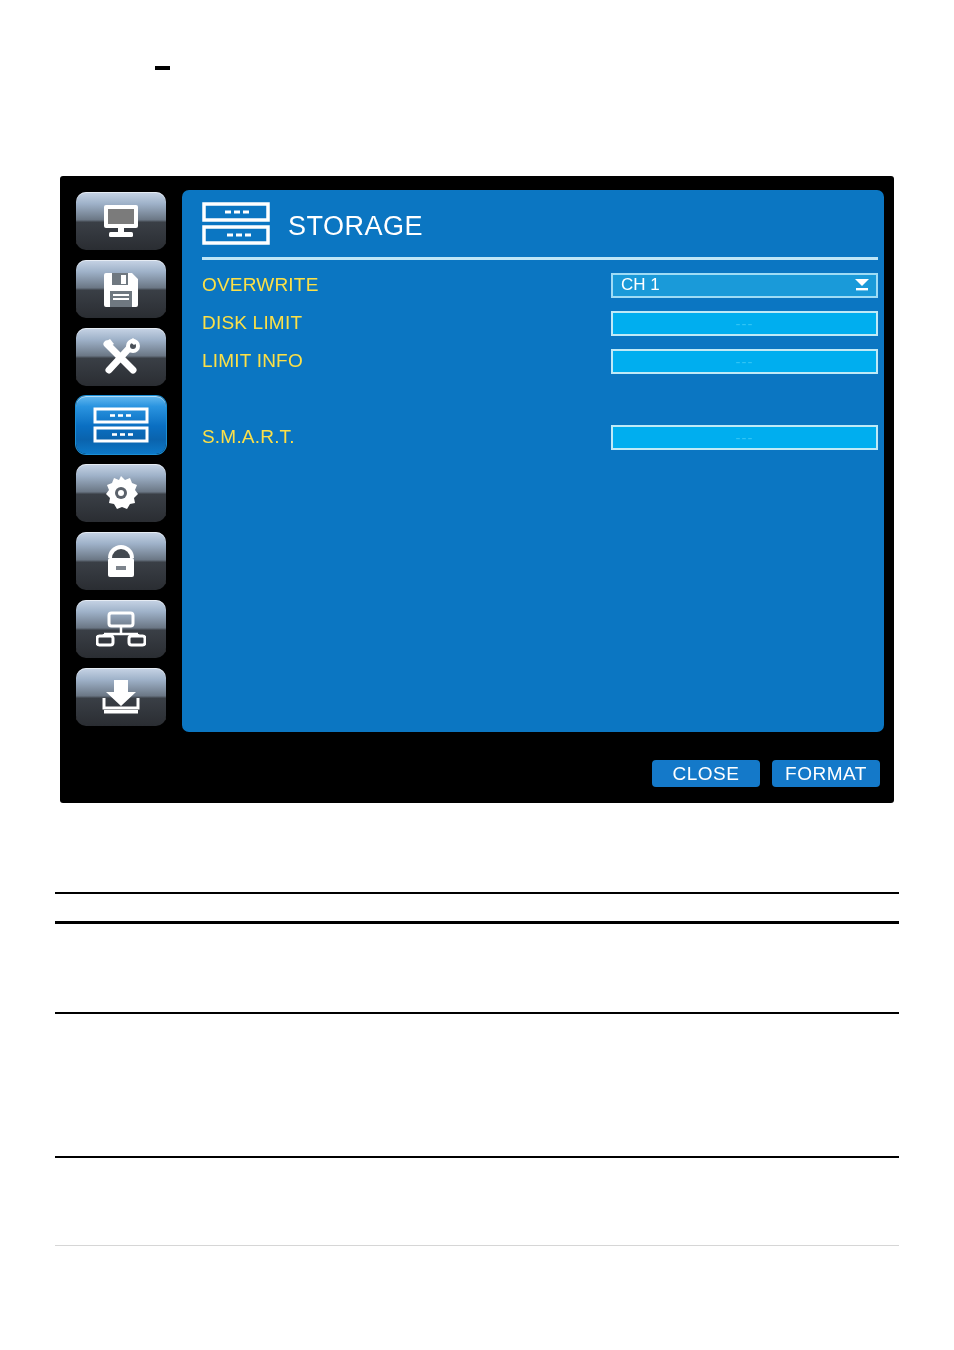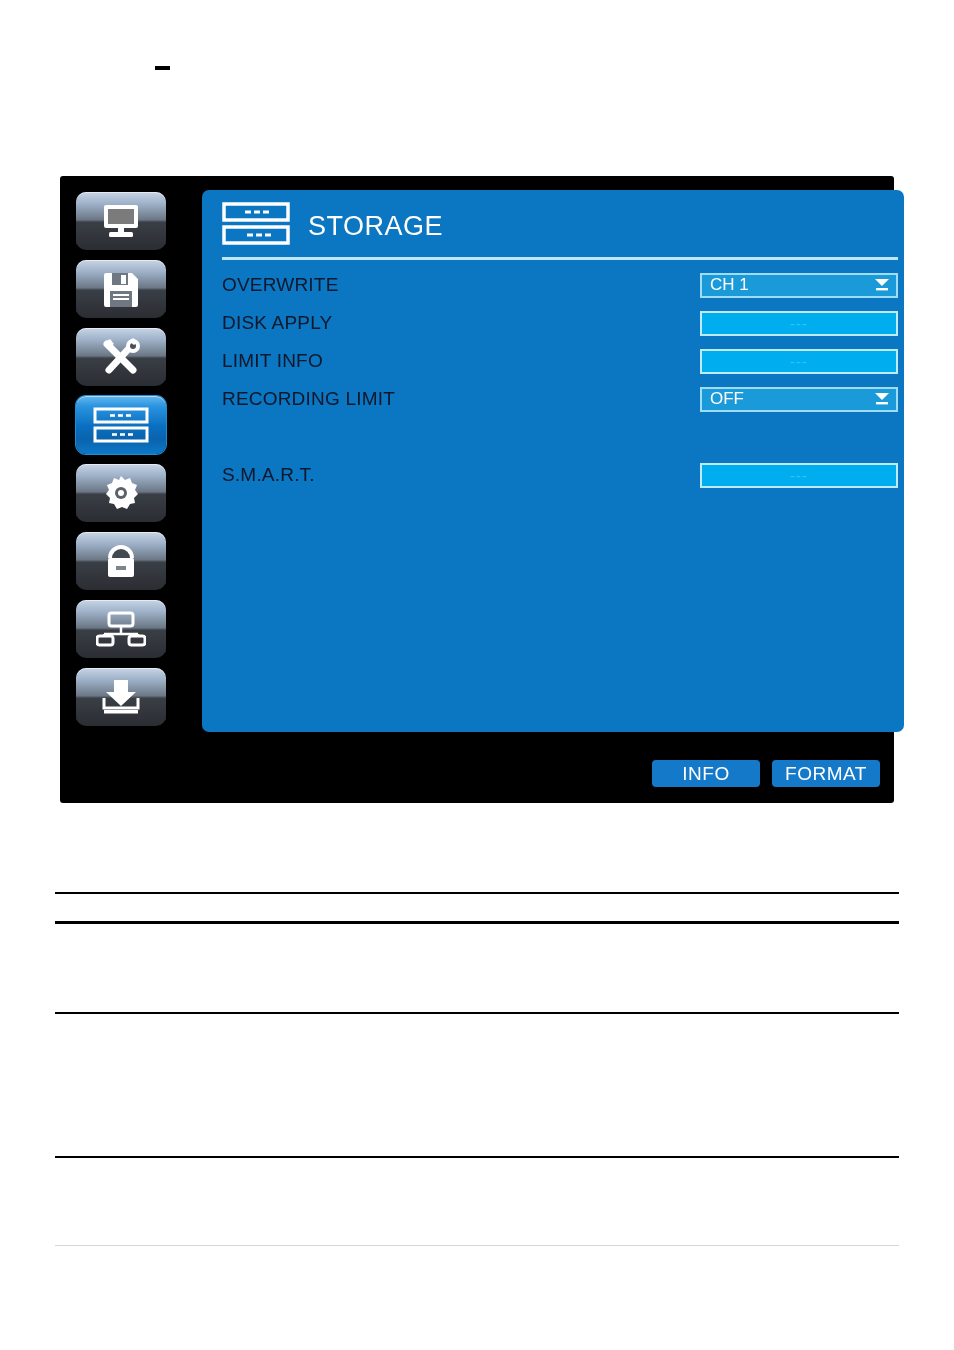--- a/index.html
+++ b/index.html
@@ -66,21 +66,20 @@
 
   
   .panel {
     position: absolute;
     left: 122px;
     top: 14px;
     width: 702px;
     height: 542px;
     background: #0b76c2;
     border-radius: 7px;
-    margin-left: 20px;
   }
 
   .panel-header {
     position: absolute;
     left: 20px;
     top: 12px;
     height: 48px;
     display: flex;
     align-items: center;
     gap: 16px;
@@ -106,31 +105,31 @@
     top: 76px;
     width: 676px;
   }
   .row {
     height: 38px;
     display: flex;
     align-items: center;
     position: relative;
   }
   .row-label {
-    color: #0f172a;
+    color: #fde047;
     font-size: 19px;
     letter-spacing: 0.2px;
     white-space: nowrap;
   }
   .row.indent .row-label { padding-left: 32px; }
 
   .field {
     position: absolute;
     right: 0;
-    width: 198px;
+    width: 267px;
     height: 25px;
     box-sizing: border-box;
     display: flex;
     align-items: center;
   }
   .field.select {
     background: #1a9ad9;
     border: 2px solid #9fdcf5;
     padding-left: 8px;
     justify-content: space-between;
@@ -334,61 +333,49 @@
           <span class="caret">
             <svg width="18" height="16" viewBox="0 0 18 16">
               <path d="M2 2 h14 l-7 7 z" fill="#ffffff"></path>
               <rect x="3" y="11" width="12" height="2.4" fill="#ffffff"></rect>
             </svg>
           </span>
         </div>
       </div>
 
       <div class="row">
-        <span class="row-label">DISK APPLY</span>
+        <span class="row-label">DISK LIMIT</span>
         <div class="field action">
           <span class="field-value">---</span>
         </div>
       </div>
 
       <div class="row">
         <span class="row-label">LIMIT INFO</span>
         <div class="field action">
           <span class="field-value">---</span>
         </div>
       </div>
 
-      <div class="row">
-        <span class="row-label">RECORDING LIMIT</span>
-        <div class="field select">
-          <span class="field-value">OFF</span>
-          <span class="caret">
-            <svg width="18" height="16" viewBox="0 0 18 16">
-              <path d="M2 2 h14 l-7 7 z" fill="#ffffff"></path>
-              <rect x="3" y="11" width="12" height="2.4" fill="#ffffff"></rect>
-            </svg>
-          </span>
-        </div>
-      </div>
 
       <div class="row indent">
       </div>
 
       <div class="row">
         <span class="row-label">S.M.A.R.T.</span>
         <div class="field action">
           <span class="field-value">---</span>
         </div>
       </div>
 
     </div>
   </div>
 
   <div class="footer">
-    <div class="btn">INFO</div>
+    <div class="btn">CLOSE</div>
     <div class="btn">FORMAT</div>
   </div>
 
 </div>
 
 <div class="rule thin" style="top:892px;"></div>
 <div class="rule thick" style="top:921px;"></div>
 <div class="rule thin" style="top:1012px;"></div>
 <div class="rule thin" style="top:1156px;"></div>
 <div class="rule gray" style="top:1245px;"></div>

